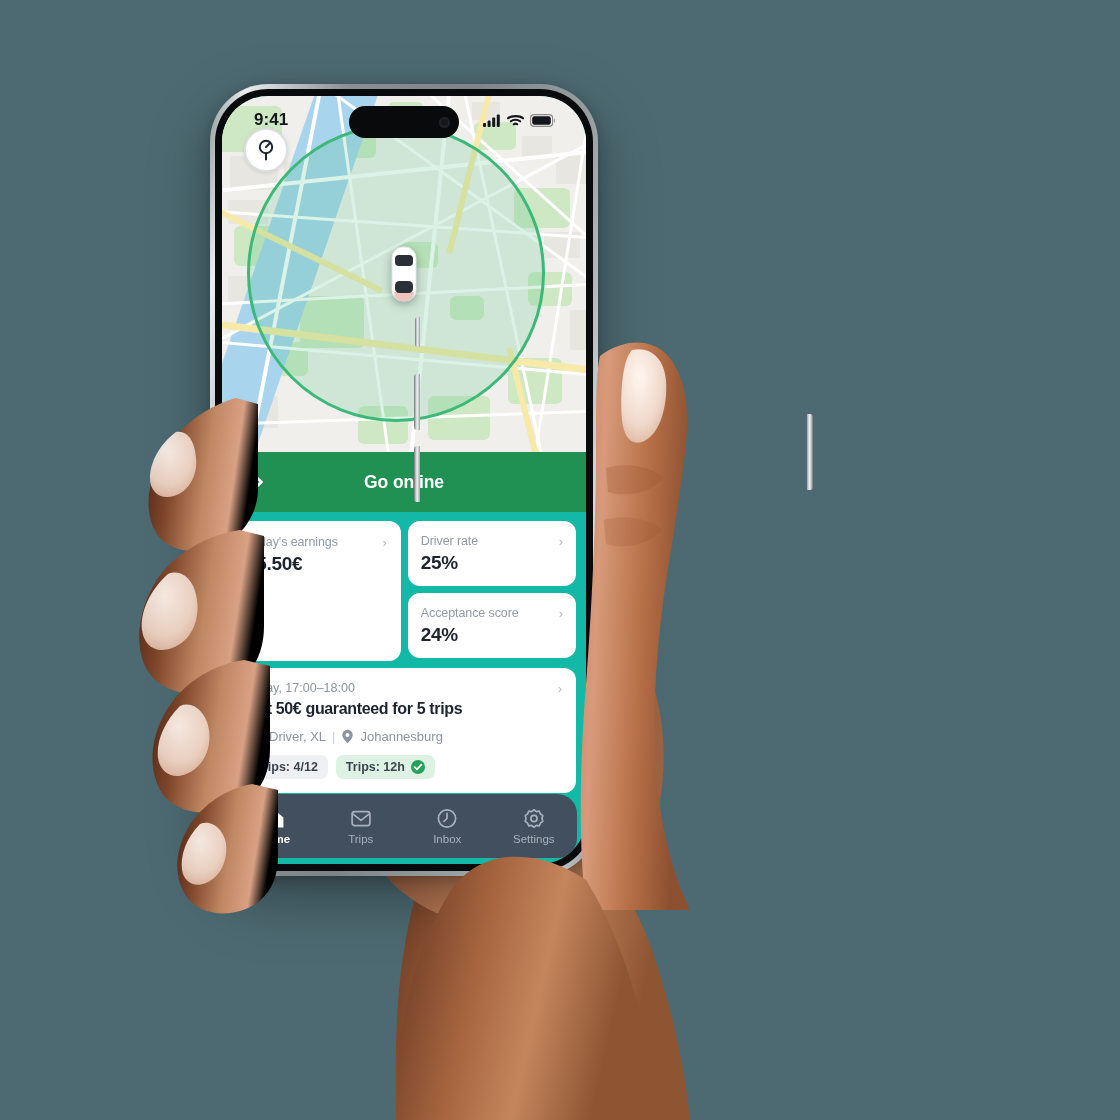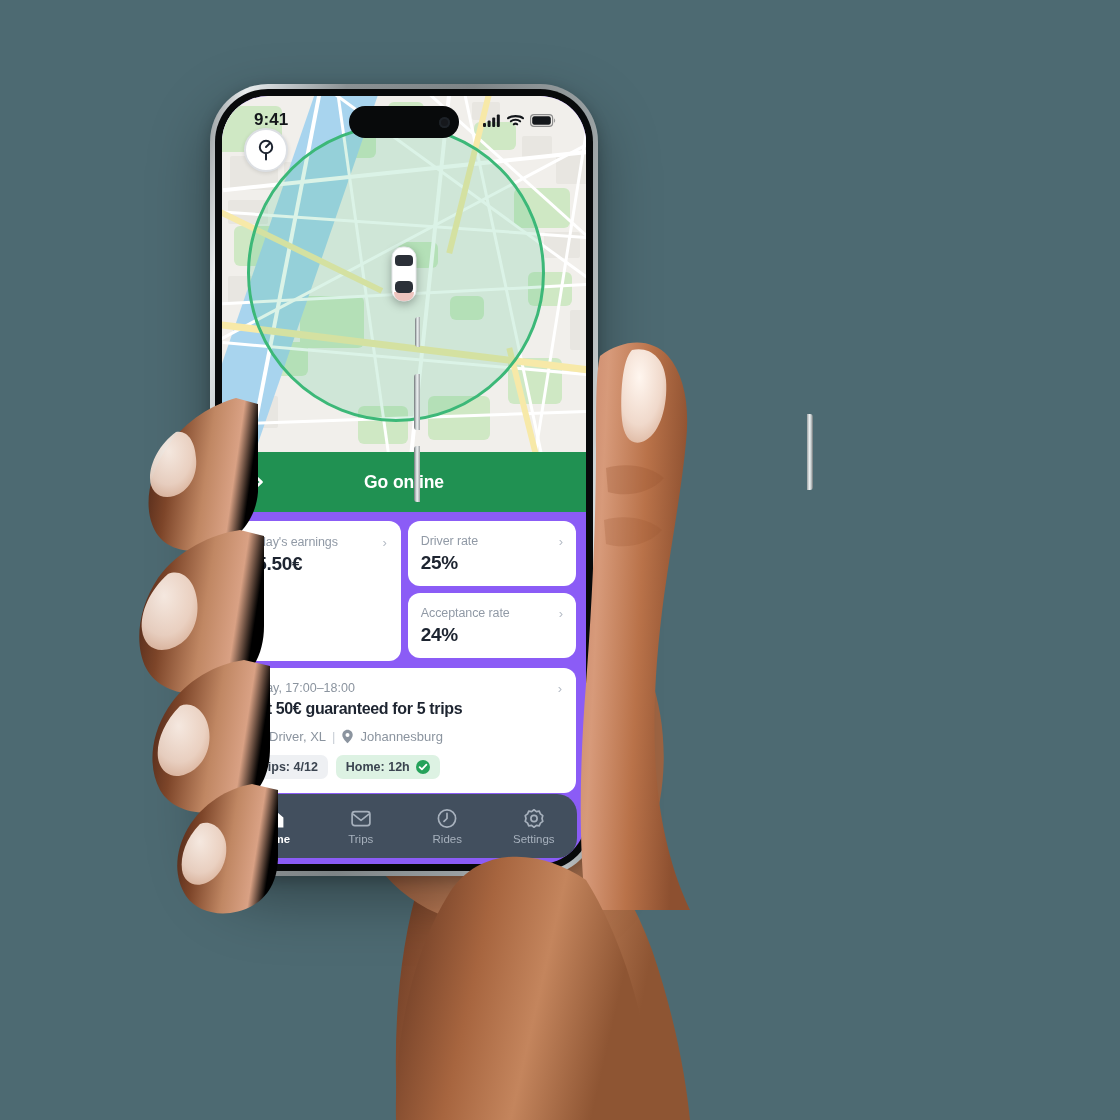--- a/index.html
+++ b/index.html
@@ -30,21 +30,21 @@
     position: relative;
     width: 100%; height: 100%;
     border-radius: 53px;
     background: #080a0b;
     padding: 7px;
   }
   #screen {
     position: relative;
     width: 100%; height: 100%;
     border-radius: 46px;
-    background: #8b5cf6;
+    background: #14b8a6;
     overflow: hidden;
   }
   
   .btn-side {
     position: absolute;
     background: linear-gradient(90deg,#6e7476,#ced4d5 35%,#eceff0 55%,#9ba1a3);
     border-radius: 2px;
     z-index: 7;
   }
   #btn-silent { left: 205px; top: 233px; width: 5px; height: 30px; border-radius: 3px 0 0 3px;}
@@ -386,21 +386,21 @@
               <div class="card mini-card">
                 <div class="card-head">
                   <span class="card-title">Driver rate</span>
                   <span class="chev">›</span>
                 </div>
                 <div class="card-value">25%</div>
               </div>
 
               <div class="card mini-card">
                 <div class="card-head">
-                  <span class="card-title">Acceptance rate</span>
+                  <span class="card-title">Acceptance score</span>
                   <span class="chev">›</span>
                 </div>
                 <div class="card-value">24%</div>
               </div>
             </div>
           </div>
 
           <div class="card" id="promo-card">
             <div id="promo-time-row">
               <span id="promo-time">Today, 17:00–18:00</span>
@@ -419,21 +419,21 @@
                 <path d="M6.5 0.8 C3.6 0.8, 1.3 3.1, 1.3 6 C1.3 9.6, 6.5 14.2, 6.5 14.2 C6.5 14.2, 11.7 9.6, 11.7 6 C11.7 3.1, 9.4 0.8, 6.5 0.8 Z" fill="#8b949f"></path>
                 <circle cx="6.5" cy="5.9" r="2" fill="#ffffff"></circle>
               </svg>
               <span>Johannesburg</span>
             </div>
             <div id="promo-chips">
               <span class="chip chip-grey">
                 <span>Trips: 4/12</span>
               </span>
               <span class="chip chip-green">
-                <span>Home: 12h</span>
+                <span>Trips: 12h</span>
                 <svg width="14" height="14" viewBox="0 0 14 14">
                   <circle cx="7" cy="7" r="7" fill="#25a25a"></circle>
                   <path d="M3.6 7.2 L5.9 9.4 L10.4 4.6" stroke="#ffffff" stroke-width="1.8" fill="none" stroke-linecap="round" stroke-linejoin="round"></path>
                 </svg>
               </span>
             </div>
           </div>
         </div>
 
         <div id="tabbar">
@@ -451,21 +451,21 @@
               <path d="M3.4 6.4 L11 12.4 L18.6 6.4" fill="none" stroke="#a7b1bd" stroke-width="1.7" stroke-linecap="round" stroke-linejoin="round"></path>
             </svg>
             <span class="tlabel">Trips</span>
           </div>
 
           <div class="tab">
             <svg width="22" height="21" viewBox="0 0 22 21">
               <circle cx="11" cy="10.5" r="8.6" fill="none" stroke="#a7b1bd" stroke-width="1.7"></circle>
               <path d="M11 5.4 L11 10.5 L8 13.4" fill="none" stroke="#a7b1bd" stroke-width="1.7" stroke-linecap="round" stroke-linejoin="round"></path>
             </svg>
-            <span class="tlabel">Rides</span>
+            <span class="tlabel">Inbox</span>
           </div>
 
           <div class="tab">
             <svg width="22" height="21" viewBox="0 0 22 21">
               <path d="M11 1.8 L13.4 3.6 L16.3 3.2 L17.4 5.9 L19.8 7.6 L19 10.5 L19.8 13.4 L17.4 15.1 L16.3 17.8 L13.4 17.4 L11 19.2 L8.6 17.4 L5.7 17.8 L4.6 15.1 L2.2 13.4 L3 10.5 L2.2 7.6 L4.6 5.9 L5.7 3.2 L8.6 3.6 Z" fill="none" stroke="#a7b1bd" stroke-width="1.7" stroke-linejoin="round"></path>
               <circle cx="11" cy="10.5" r="3.1" fill="none" stroke="#a7b1bd" stroke-width="1.7"></circle>
             </svg>
             <span class="tlabel">Settings</span>
           </div>
         </div>

